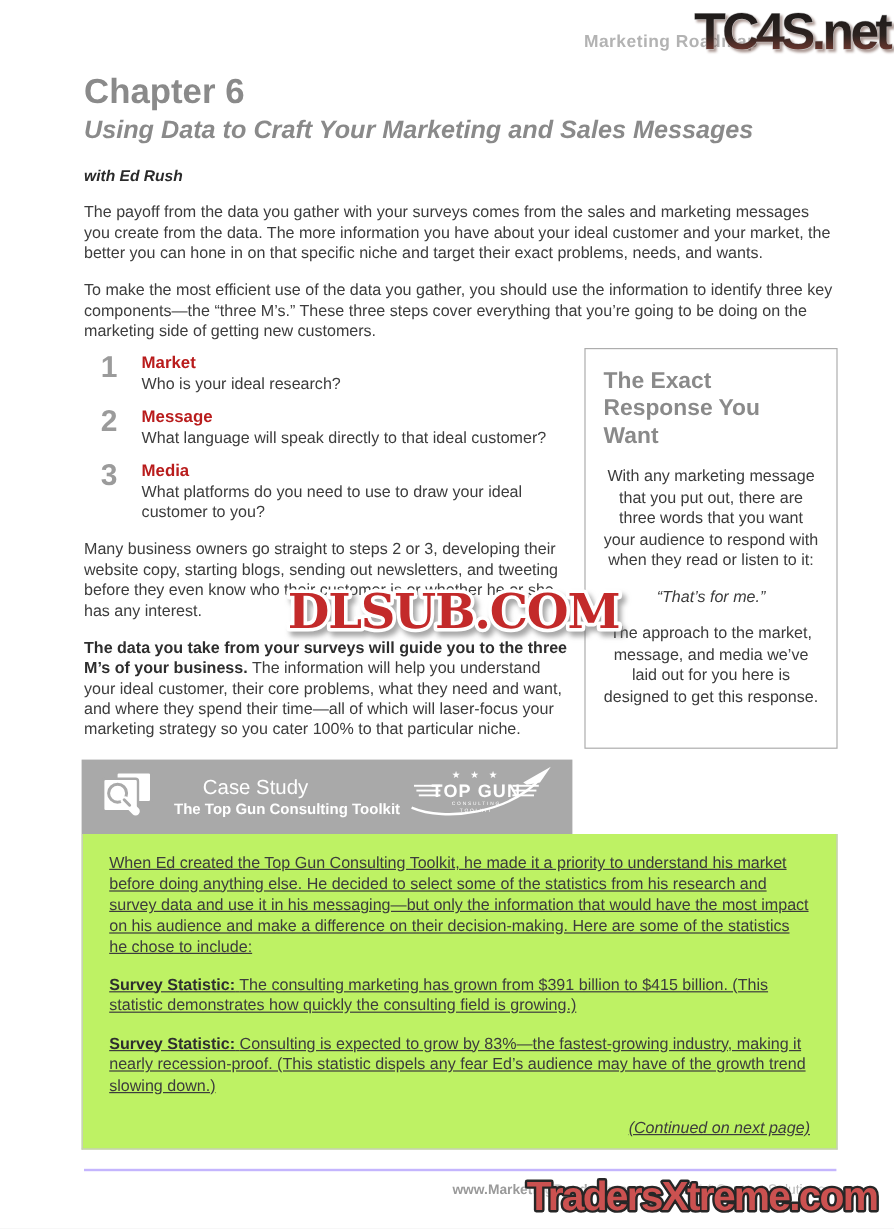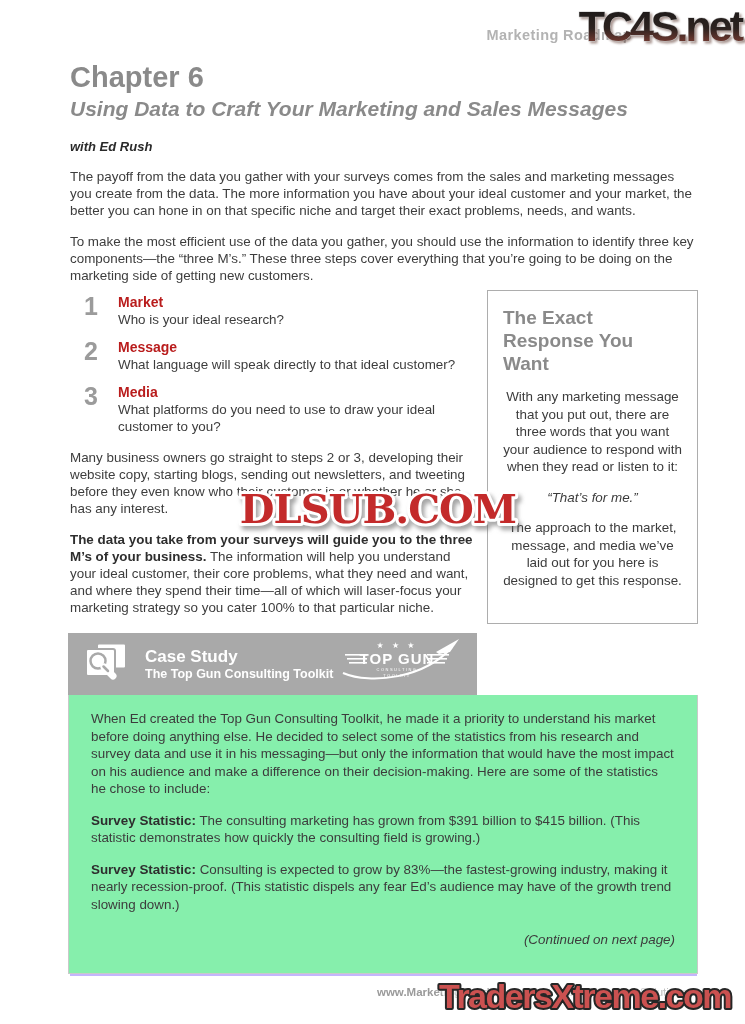--- a/index.html
+++ b/index.html
@@ -46,26 +46,27 @@
   .step-desc { font-size:13.4px; line-height:17px; color:#3d3d3d; }
 
   
   .case-box { clear:none; margin:17px 0 0 -2px; width:630px; }
   .case-header {
     display:flex; align-items:center; height:62px;
     background:#a9a9a9; padding:0 16px;
   }
   .case-header-icon { flex:0 0 auto; }
   .case-header-text { flex:1 1 auto; margin-left:15px; color:#fff; }
-  .case-title { font-size:17px; font-weight:bold; line-height:20px; }
+  .case-title { font-size:17px; font-weight:normal; line-height:20px;margin-left:24px; }
   .case-subtitle { font-size:12.5px; font-weight:bold; line-height:15px; }
   .case-logo { flex:0 0 auto; }
   .case-body {
-    background:#86efac; border:1px solid #c9c9c9; border-top:none;
-    padding:15px 22px 16px;
+    background:#bef264; border:1px solid #c9c9c9; border-top:none;
+    padding:15px 22px 0;
+    text-decoration:underline;
   }
   .case-body p { font-size:13.4px; line-height:17.5px; color:#3c3c3c; }
   .case-body p.stat { margin-top:14px; }
   .case-body p.stat strong { color:#2e2e2e; }
   .continued { text-align:right; font-style:italic; margin:18px 0 8px; color:#3c3c3c; }
 
   
   .footer {
     position:absolute; left:70px; right:48px; top:974px;
     border-top:2px solid #c4b5fd; padding-top:10px;

